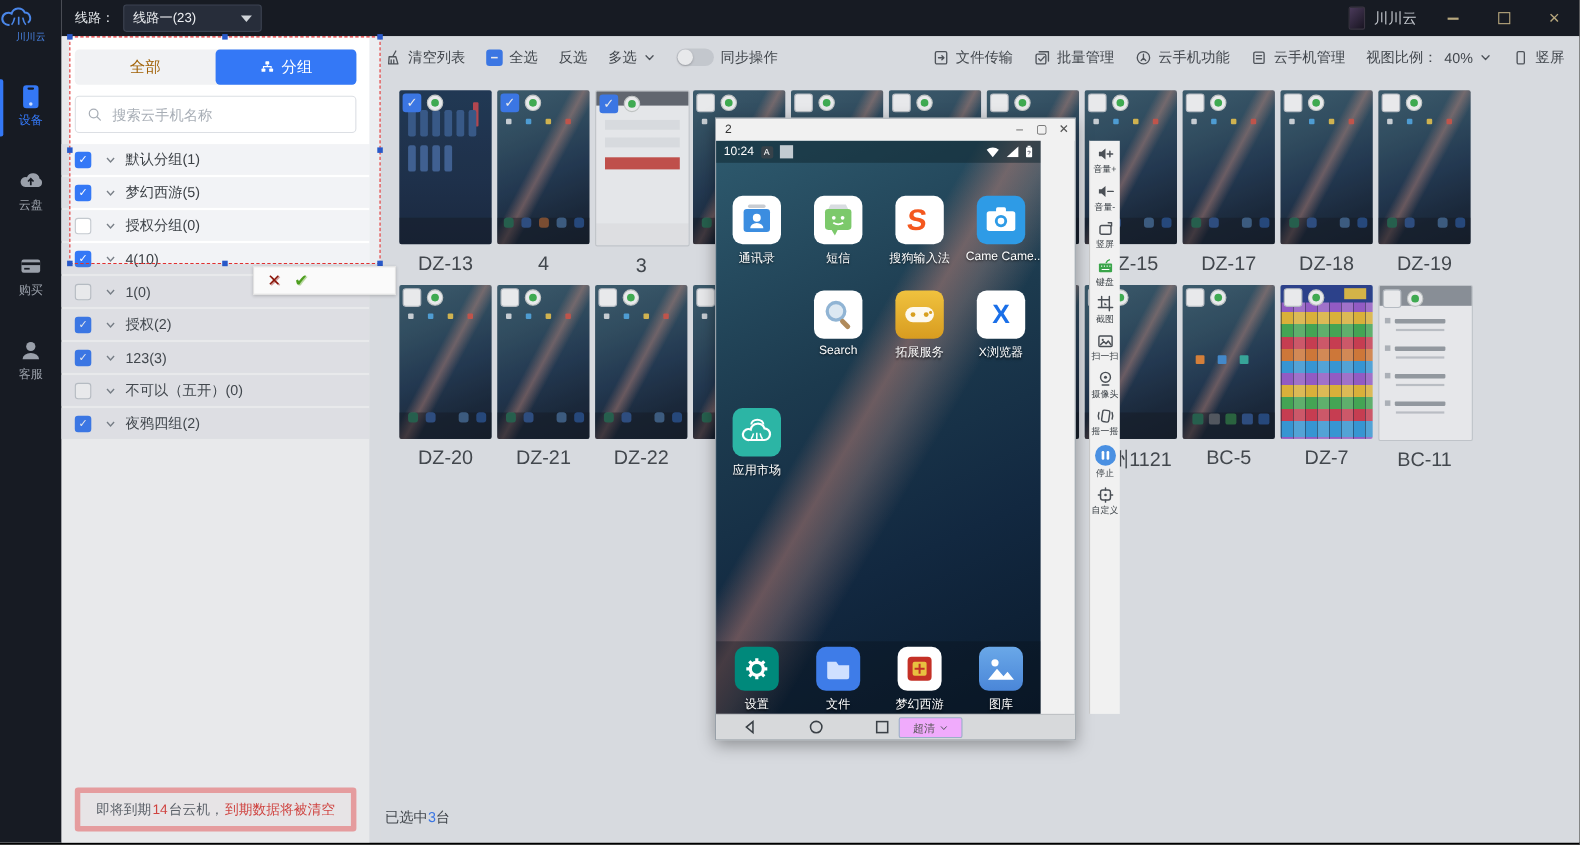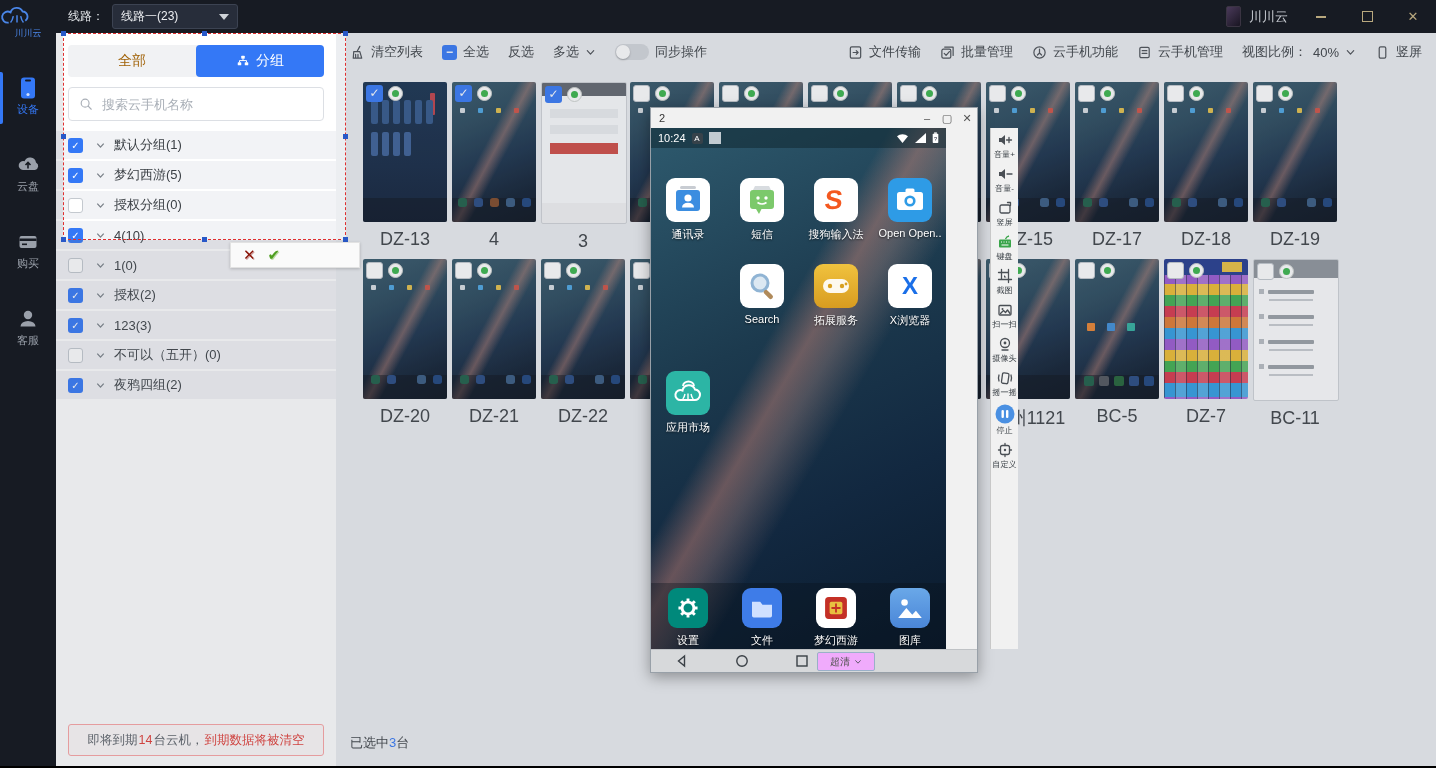--- a/index.html
+++ b/index.html
@@ -47,21 +47,21 @@
   .cb.on::after{content:"✓";display:block;color:#fff;font-size:11px;font-weight:bold;text-align:center;line-height:16px;}
   .cb.ind{background:#3478f6;border:none;}
   .cb.ind::after{content:"−";display:block;color:#fff;font-size:12px;font-weight:bold;text-align:center;line-height:15px;}
   #groups{margin-top:10px;}
   .grow{height:28px;margin:0 0 2px;background:#f2f3f6;display:flex;align-items:center;padding-left:12px;cursor:pointer;}
   .grow .cb{width:15px;height:15px;}
   .grow.checked .cb{background:#3478f6;border:none;}
   .grow.checked .cb::after{content:"✓";display:block;color:#fff;font-size:10px;font-weight:bold;text-align:center;line-height:15px;}
   .grow .chev{margin-left:12px;}
   .grow .gname{font-size:13px;color:#3c4146;margin-left:8px;}
-  #notice{position:absolute;left:12px;right:12px;bottom:12px;height:30px;border:1px solid #fca5a5;border-radius:3px;background:#fefafa;display:flex;align-items:center;justify-content:center;font-size:12.5px;gap:1px;}
+  #notice{position:absolute;left:12px;right:12px;bottom:12px;height:30px;border:5px solid #fca5a5;border-radius:3px;background:#fefafa;display:flex;align-items:center;justify-content:center;font-size:12.5px;gap:1px;}
   #notice .dk{color:#5a5f66;} #notice .rd{color:#e23c36;}
 
   
   .pill{position:absolute;width:18px;height:28px;background:#e2e5e9;color:#8a9098;font-size:12px;display:flex;align-items:center;justify-content:center;border-radius:4px;cursor:pointer;}
   #pill-open{left:338px;top:370px;} #pill-close{left:338px;top:408px;}
 
   
   #main{position:absolute;left:336px;top:33px;right:0;bottom:0;background:#eceef1;}
   #main-toolbar{height:38px;display:flex;align-items:center;padding:0 14px;gap:19px;font-size:13px;color:#3c4146;}
   .titem{display:flex;align-items:center;gap:6px;cursor:pointer;white-space:nowrap;}
@@ -642,21 +642,21 @@
         </div>
         <div class="papp" style="left:227px;top:50px;">
           <div class="tile blue">
             <svg width="44" height="44" viewBox="0 0 44 44">
                 <rect x="17.5" y="10.5" width="9" height="5" rx="1.5" fill="#fff"></rect>
                 <rect x="9" y="14" width="26" height="18" rx="2.5" fill="#fff"></rect>
                 <circle cx="22" cy="23" r="5.6" fill="#2e9be6"></circle>
                 <circle cx="22" cy="23" r="3" fill="#fff"></circle>
               </svg>
           </div>
-          <div class="alabel">Open Open..</div>
+          <div class="alabel">Came Came..</div>
         </div>
 
         <div class="papp" style="left:79px;top:136px;">
           <div class="tile white">
             <svg width="44" height="44" viewBox="0 0 44 44">
                 <circle cx="20" cy="19" r="8" fill="#dce8f2" stroke="#90b4d4" stroke-width="3"></circle>
                 <rect x="26" y="25" width="11" height="4.5" rx="2" transform="rotate(45 26 25)" fill="#b08a5a"></rect>
               </svg>
           </div>
           <div class="alabel">Search</div>

